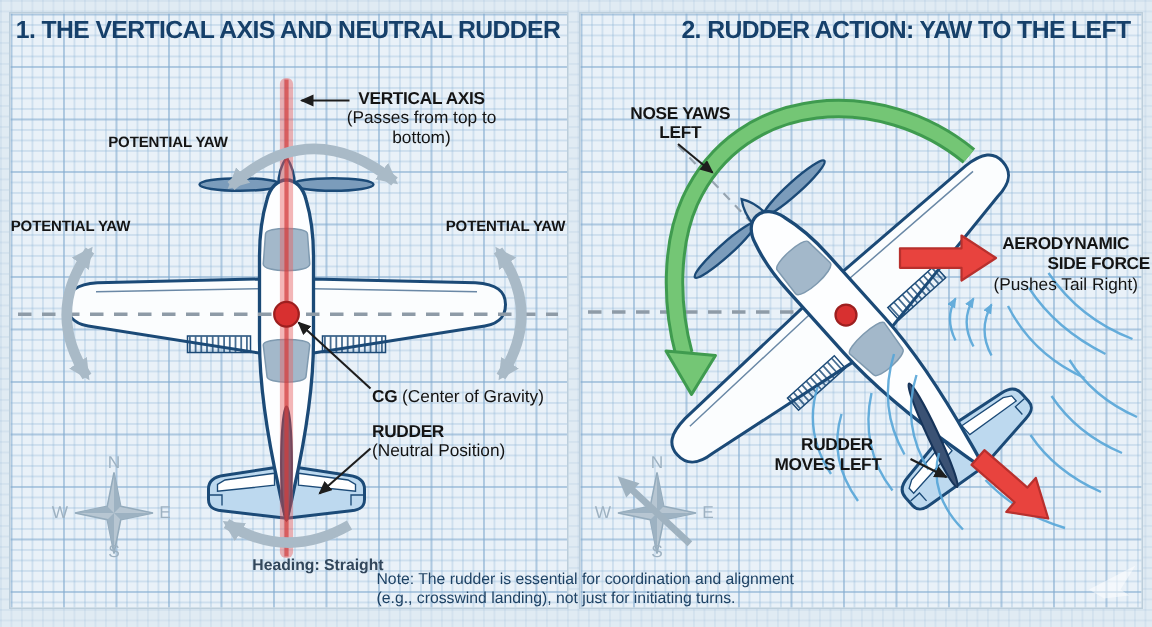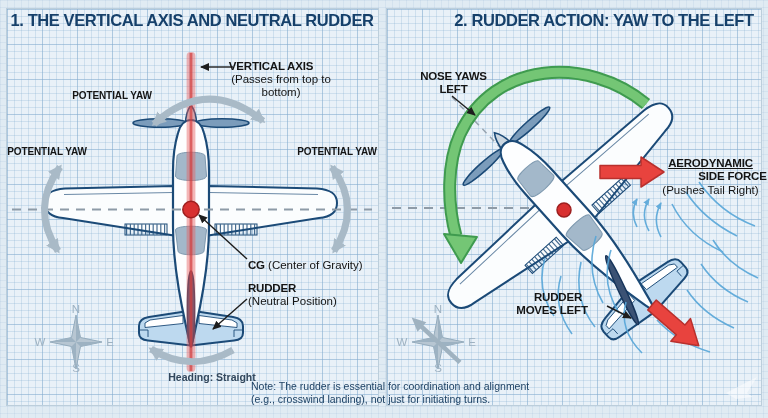--- a/index.html
+++ b/index.html
@@ -191,21 +191,21 @@
   </g>
 
   <g opacity="0.5" fill="#ffffff">
     <path d="M726,393 L757,377 L747,393 L753,397 L736,399 Z"></path>
   </g>
 </svg>
 
 <div class="title" style="left:8px;top:11px;width:368px;">1. THE VERTICAL AXIS AND NEUTRAL RUDDER</div>
 <div class="title" style="left:387px;top:11px;width:374px;padding-left:30px;">2. RUDDER ACTION: YAW TO THE LEFT</div>
 
-<div class="lbl b ctr" style="left:205px;top:60px;width:132px;">VERTICAL AXIS</div>
+<div class="lbl b ctr" style="left:215px;top:60px;width:132px;">VERTICAL AXIS</div>
 <div class="lbl r ctr" style="left:215px;top:73px;width:132px;">(Passes from top to bottom)</div>
 
 <div class="lbl yaw" style="left:62px;top:90px;width:100px;">POTENTIAL YAW</div>
 <div class="lbl yaw" style="left:2px;top:146px;width:90px;">POTENTIAL YAW</div>
 <div class="lbl yaw" style="left:292px;top:146px;width:90px;">POTENTIAL YAW</div>
 
 <div class="lbl" style="left:248px;top:255px;white-space:nowrap;"><span class="b">CG</span><span class="r"> (Center of Gravity)</span></div>
 
 <div class="lbl b" style="left:248px;top:282px;">RUDDER</div>
 <div class="lbl r" style="left:248px;top:295px;">(Neutral Position)</div>
@@ -213,21 +213,21 @@
 <div class="heading-cap" style="left:142px;top:371px;width:100px;padding-left:20px;">Heading: Straight</div>
 
 <div class="compass-letter" style="left:69px;top:303px;">N</div>
 <div class="compass-letter" style="left:69px;top:362px;">S</div>
 <div class="compass-letter" style="left:33px;top:336px;">W</div>
 <div class="compass-letter" style="left:103px;top:336px;">E</div>
 
 <div class="lbl b ctr" style="left:406px;top:70px;width:95px;">NOSE YAWS</div>
 <div class="lbl b ctr" style="left:406px;top:83px;width:95px;">LEFT</div>
 
-<div class="lbl b ctr" style="left:653px;top:157px;width:115px;text-decoration:underline;">AERODYNAMIC</div>
+<div class="lbl b ctr" style="left:653px;top:157px;width:115px;">AERODYNAMIC</div>
 <div class="lbl b ctr" style="left:675px;top:170px;width:115px;">SIDE FORCE</div>
 <div class="lbl r ctr" style="left:648px;top:184px;width:125px;">(Pushes Tail Right)</div>
 
 <div class="lbl b ctr" style="left:508px;top:291px;width:100px;">RUDDER</div>
 <div class="lbl b ctr" style="left:502px;top:304px;width:100px;">MOVES LEFT</div>
 
 <div class="compass-letter" style="left:431px;top:303px;">N</div>
 <div class="compass-letter" style="left:431px;top:362px;">S</div>
 <div class="compass-letter" style="left:395px;top:336px;">W</div>
 <div class="compass-letter" style="left:465px;top:336px;">E</div>

